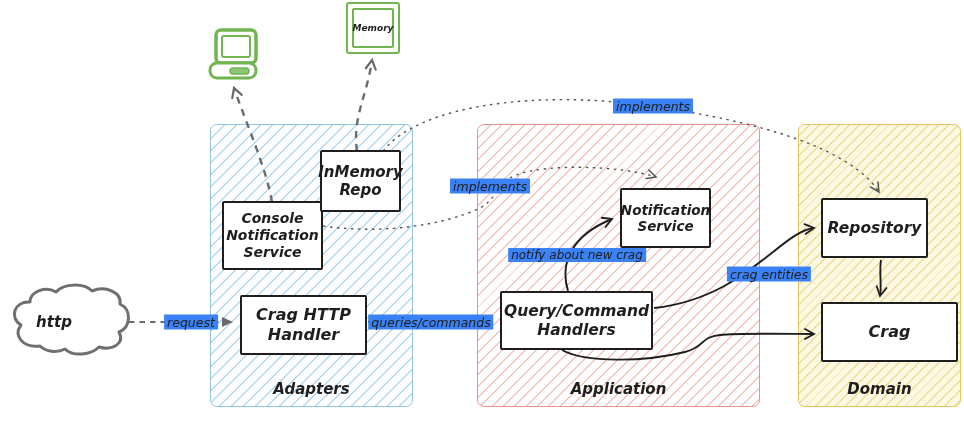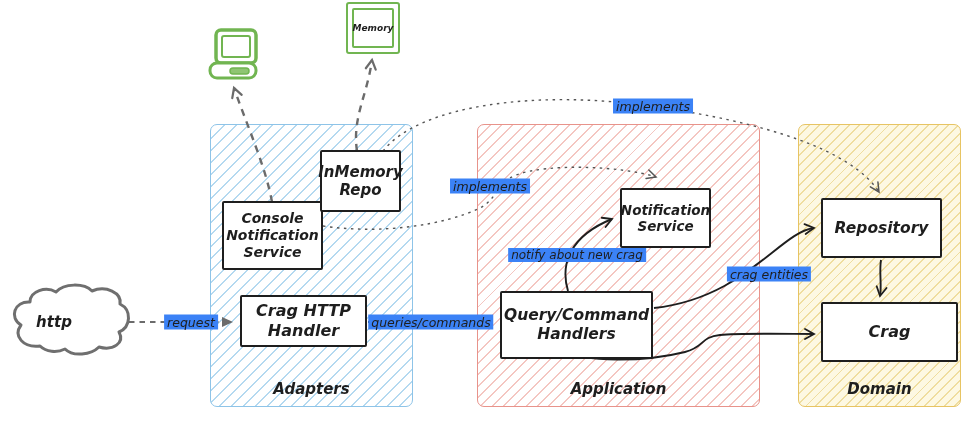--- a/index.html
+++ b/index.html
@@ -31,24 +31,24 @@
   #wires{position:absolute;left:0;top:0;width:964px;height:422px;pointer-events:none;}
   
   .node{
     position:absolute;background:#fff;border:2.6px solid #1e1e1e;border-radius:2px;
     display:flex;align-items:center;justify-content:center;text-align:center;
     font-style:italic;font-weight:600;white-space:pre-line;line-height:1.22;
     box-sizing:border-box;
   }
   .n-console{left:222px;top:201px;width:101px;height:69px;font-size:14px;}
   .n-inmemory{left:320px;top:150px;width:81px;height:62px;font-size:15px;}
-  .n-craghttp{left:240px;top:295px;width:127px;height:52px;font-size:16px;}
+  .n-craghttp{left:240px;top:295px;width:127px;height:60px;font-size:16px;}
   .n-notif{left:620px;top:188px;width:91px;height:60px;font-size:13.5px;}
-  .n-qch{left:500px;top:291px;width:153px;height:68px;font-size:15.5px;}
-  .n-repo{left:821px;top:198px;width:121px;height:60px;font-size:15.5px;}
+  .n-qch{left:500px;top:291px;width:153px;height:59px;font-size:15.5px;}
+  .n-repo{left:821px;top:198px;width:107px;height:60px;font-size:15.5px;}
   .n-crag{left:821px;top:302px;width:137px;height:60px;font-size:16px;}
   
   .edge-label{
     position:absolute;transform:translate(-50%,-50%);background:#3b82f6;
     padding:0 3px;font-style:italic;font-size:12.5px;font-weight:500;
     white-space:nowrap;color:#1e1e1e;
   }
   
   .cloud-label{
     position:absolute;left:54px;top:322px;transform:translate(-50%,-50%);

